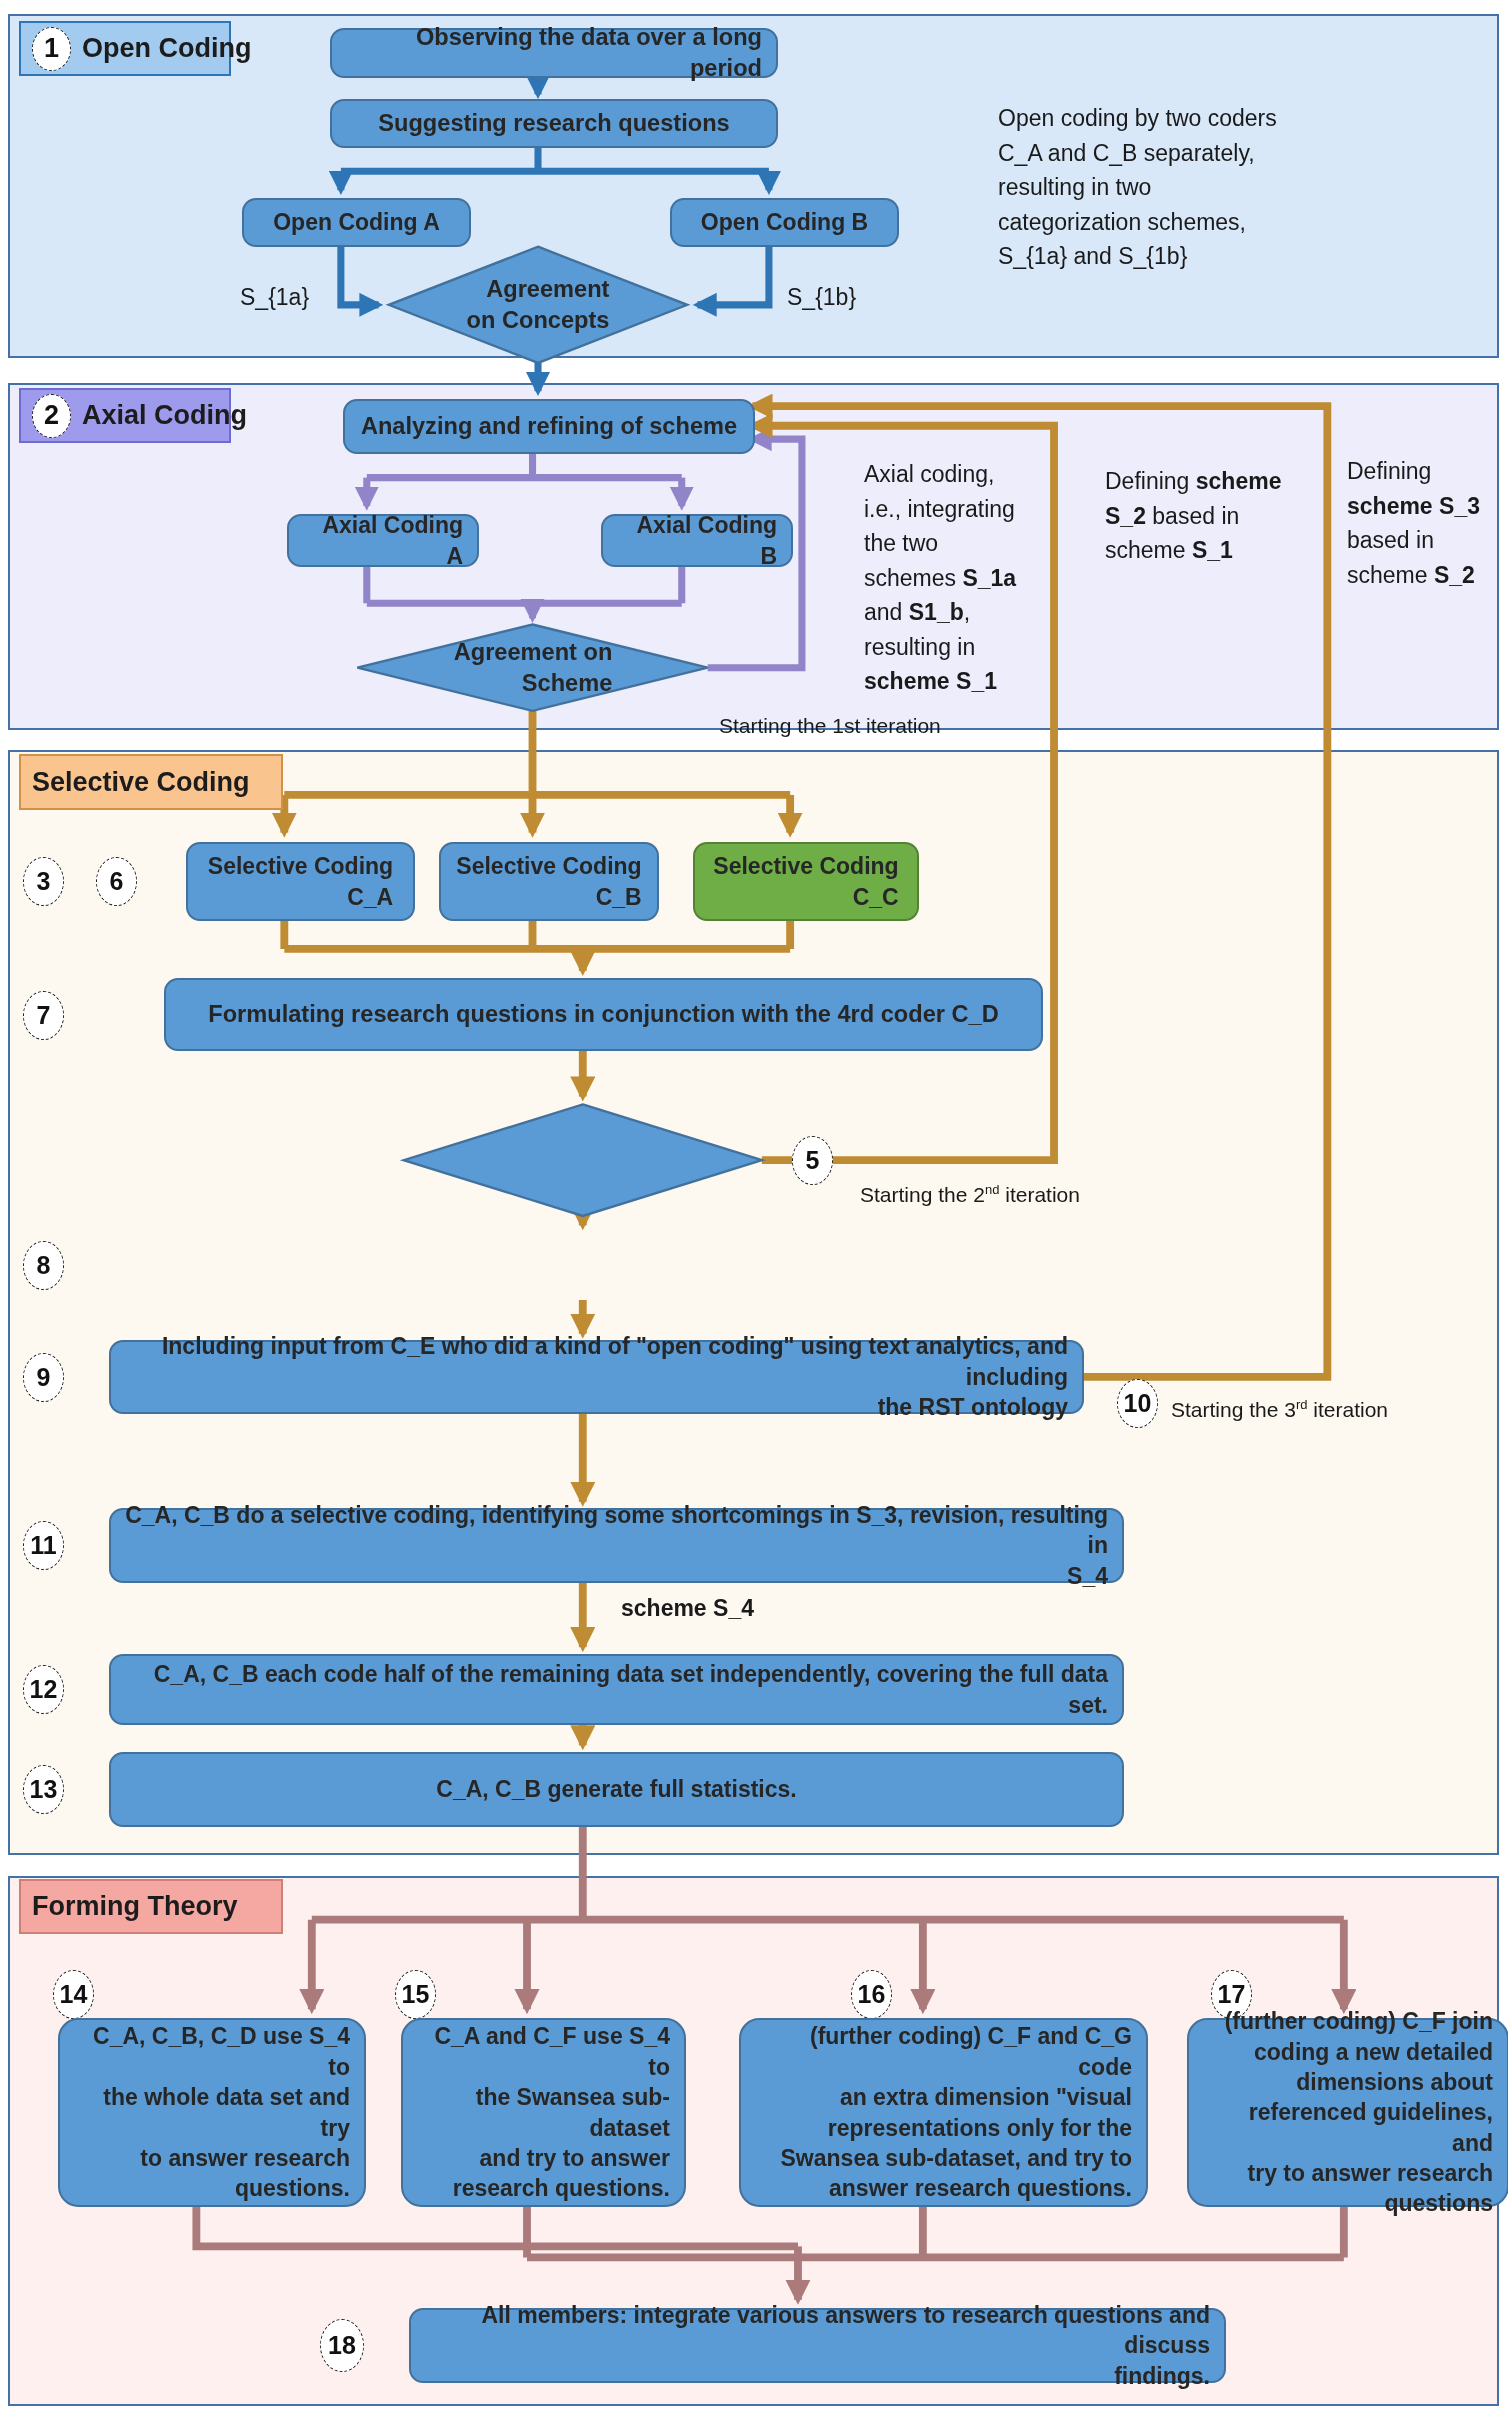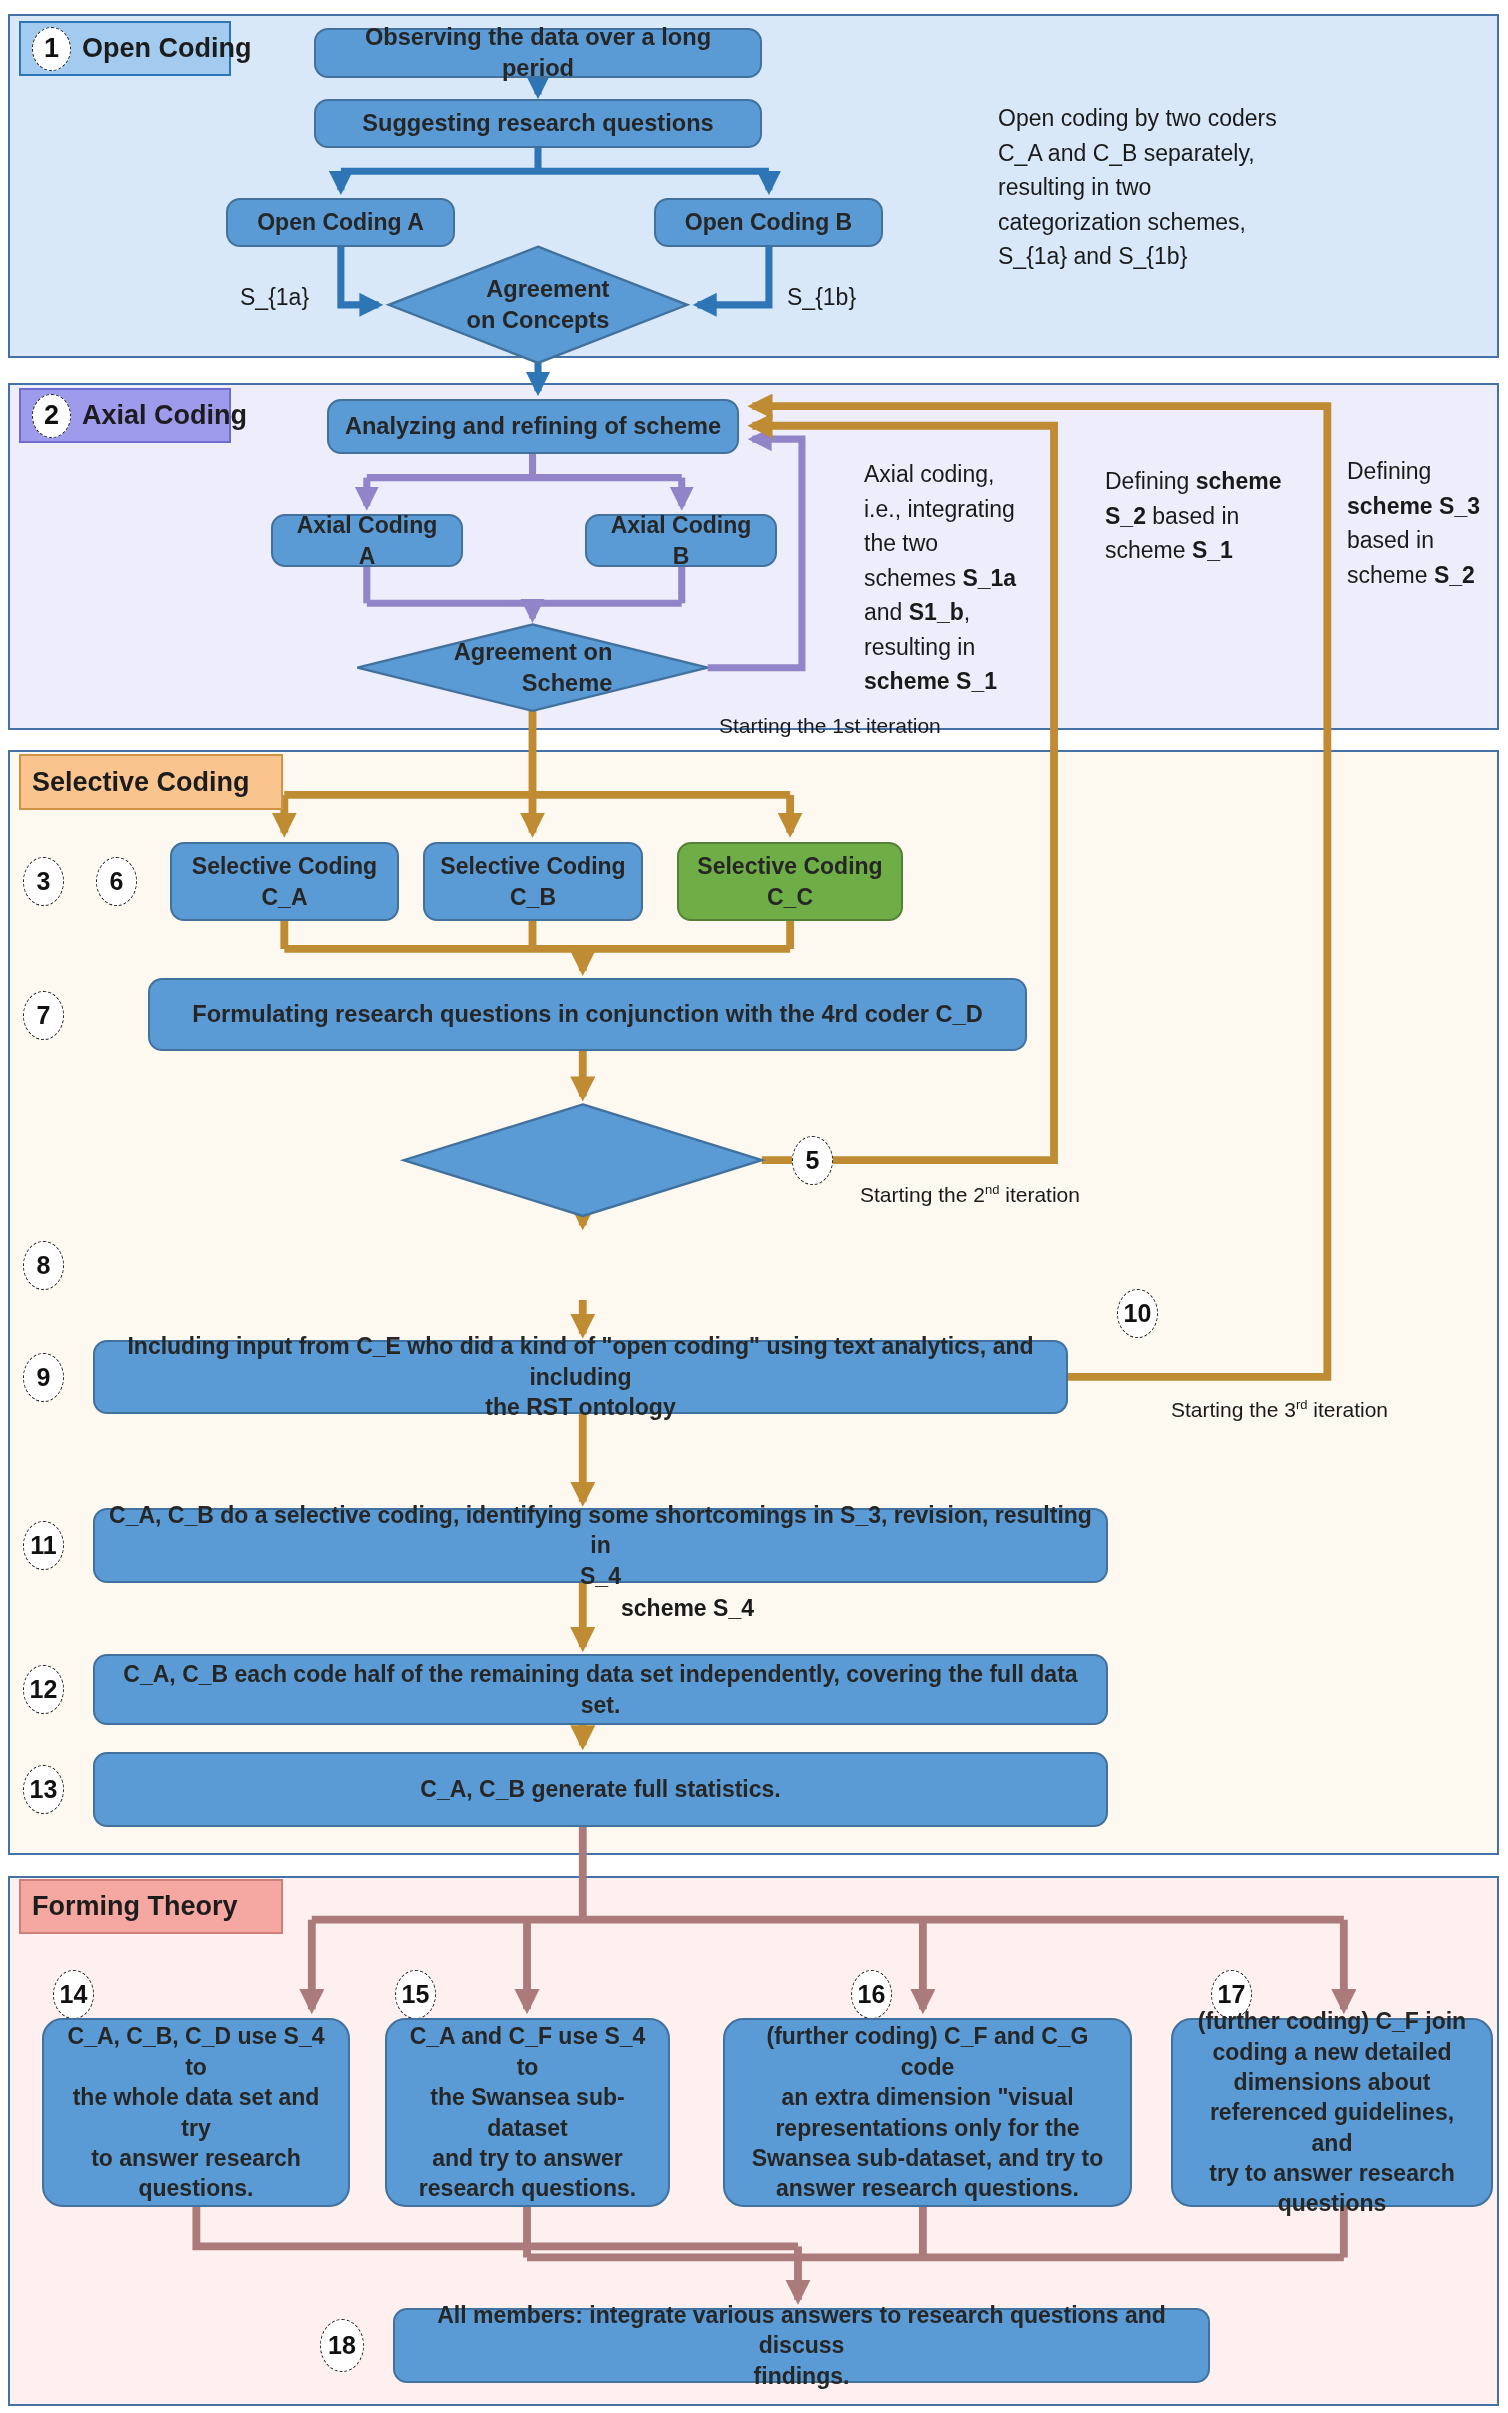--- a/index.html
+++ b/index.html
@@ -6,22 +6,22 @@
   #canvas{position:relative;width:1508px;height:2413px;overflow:hidden;
           font-family:"Liberation Sans",sans-serif;color:#262626;}
   .section{position:absolute;border:2.4px solid #4472a8;box-sizing:border-box;}
   .label-box{position:absolute;border:2.4px solid;box-sizing:border-box;display:flex;align-items:center;gap:11px;padding:0 11px;}
   .label-title{font-weight:bold;font-size:27px;color:#1c1c1c;white-space:nowrap;}
   .num-circle{position:absolute;background:#ffffff;border:1.6px dashed #222;border-radius:50%;
               display:flex;align-items:center;justify-content:center;font-weight:bold;
               font-size:25px;color:#111;box-sizing:border-box;}
   .flow-box{position:absolute;background:#5b9bd5;border:2.4px solid #41719c;border-radius:14px;
             box-sizing:border-box;display:flex;align-items:center;justify-content:center;
-            text-align:center;font-weight:bold;font-size:23px;color:#262626;
-            white-space:pre-line;line-height:1.32;padding:4.7px 14px;}
+            text-align:right;font-weight:bold;font-size:23px;color:#262626;
+            white-space:pre-line;line-height:1.32;padding:4.7px 14px;margin-left:16px;}
   .flow-box.green{background:#6fad47;border-color:#538135;}
   .dtext{position:absolute;display:flex;align-items:center;justify-content:center;text-align:right;
          font-weight:bold;font-size:23.6px;color:#262626;white-space:pre-line;line-height:1.3;}
   .ann{position:absolute;font-size:23px;color:#1a1a1a;white-space:pre-line;line-height:1.5;}
   .note{position:absolute;font-size:21px;color:#1a1a1a;white-space:nowrap;}
   .edge-label{position:absolute;font-weight:bold;font-size:23px;color:#1a1a1a;white-space:nowrap;}
   .s-label{position:absolute;font-size:23px;color:#1a1a1a;white-space:nowrap;}
   sup{font-size:0.62em;}
   svg{position:absolute;left:0;top:0;}
 </style>
@@ -165,21 +165,21 @@
   <div class="flow-box" style="left:148px;top:978px;width:879px;height:73px;font-size:23.6px;">Formulating research questions in conjunction with the 4rd coder C_D</div>
 
   <div class="num-circle" style="left:792px;top:1136px;width:41px;height:49px;">5</div>
   <div class="note" style="left:860px;top:1182px;"><span>Starting the 2</span><sup>nd</sup><span> iteration</span></div>
 
   <div class="num-circle" style="left:23px;top:1241px;width:41px;height:49px;">8</div>
 
   <div class="num-circle" style="left:23px;top:1353px;width:41px;height:49px;">9</div>
   <div class="flow-box" style="left:93px;top:1340px;width:975px;height:74px;">Including input from C_E who did a kind of "open coding" using text analytics, and including
 the RST ontology</div>
-  <div class="num-circle" style="left:1117px;top:1289px;width:41px;height:49px;">10</div>
+  <div class="num-circle" style="left:1117px;top:1379px;width:41px;height:49px;">10</div>
   <div class="note" style="left:1171px;top:1397px;"><span>Starting the 3</span><sup>rd</sup><span> iteration</span></div>
 
   <div class="num-circle" style="left:23px;top:1521px;width:41px;height:49px;">11</div>
   <div class="flow-box" style="left:93px;top:1508px;width:1015px;height:75px;">C_A, C_B do a selective coding, identifying some shortcomings in S_3, revision, resulting in
 S_4</div>
 
   <div class="edge-label" style="left:621px;top:1595px;">scheme S_4</div>
 
   <div class="num-circle" style="left:23px;top:1665px;width:41px;height:49px;">12</div>
   <div class="flow-box" style="left:93px;top:1654px;width:1015px;height:71px;">C_A, C_B each code half of the remaining data set independently, covering the full data set.</div>

